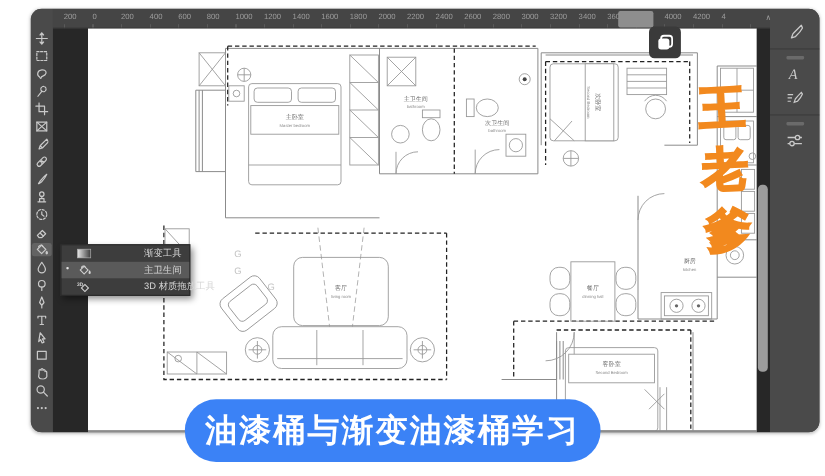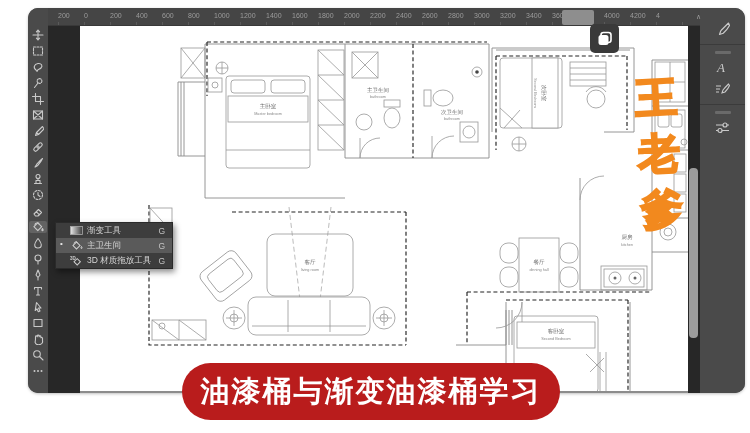--- a/index.html
+++ b/index.html
@@ -41,34 +41,34 @@
   .rp-div{width:45px;height:1px;background:#3b3b3b;margin:4px 0;}
   .rp-tinybar{width:16px;height:3px;background:#6a6a6a;border-radius:1px;margin:2px 0;}
 
   
   #float-btn{position:absolute;left:562px;top:16px;width:29px;height:29px;background:#3a3a3a;border-radius:5px;
              display:flex;align-items:center;justify-content:center;z-index:8;}
 
   
   #flyout{position:absolute;left:27px;top:214px;width:116px;background:#3d3d3d;border:1px solid #2a2a2a;
           box-shadow:2px 3px 6px rgba(0,0,0,.45);z-index:9;}
-  .fly-row{position:relative;height:15px;display:flex;align-items:center;padding:0 7px 0 14px;}
+  .fly-row{position:relative;height:15px;display:flex;align-items:center;padding:0 7px 0 14px;gap:44px;}
   .fly-row.selected{background:#5a5a5a;}
   .fly-bullet{position:absolute;left:4px;top:1px;color:#e8e8e8;font-size:8px;}
   .fly-ico{width:13px;height:11px;margin-right:4px;display:flex;align-items:center;justify-content:center;flex:0 0 auto;}
   .fly-label{font-size:8.5px;color:#d6d6d6;white-space:nowrap;flex:1;}
   .fly-key{font-size:8.5px;color:#c2c2c2;margin-left:4px;}
 
   
   #watermark{position:absolute;left:558px;top:44px;z-index:6;font-size:42px;font-weight:bold;letter-spacing:2px;
              color:rgba(255,255,255,0.12);-webkit-text-stroke:2.2px #f2891e;transform:rotate(-3deg);
              text-shadow:0 0 1px #f2891e;}
 
   
-  #banner{position:absolute;left:182px;top:363px;width:378px;height:57px;border-radius:28.5px;background:#b91c1c;
+  #banner{position:absolute;left:168px;top:363px;width:378px;height:57px;border-radius:28.5px;background:#3b82f6;
           display:flex;align-items:center;justify-content:center;z-index:20;}
   #banner span{color:#fff;font-size:29px;font-weight:bold;letter-spacing:2px;}
 
   
   .wall{stroke:#8a8a8a;stroke-width:0.9;fill:none;}
   .ants{stroke:#222;stroke-width:1.15;fill:none;stroke-dasharray:4 2.6;}
   .furn{stroke:#979797;stroke-width:0.8;fill:none;}
   .furnf{stroke:#979797;stroke-width:0.8;fill:#fff;}
   .cone{stroke:#a9a9a9;stroke-width:0.8;fill:none;stroke-dasharray:5 3;}
   .lz{font-size:5.5px;fill:#6e6e6e;text-anchor:middle;}

